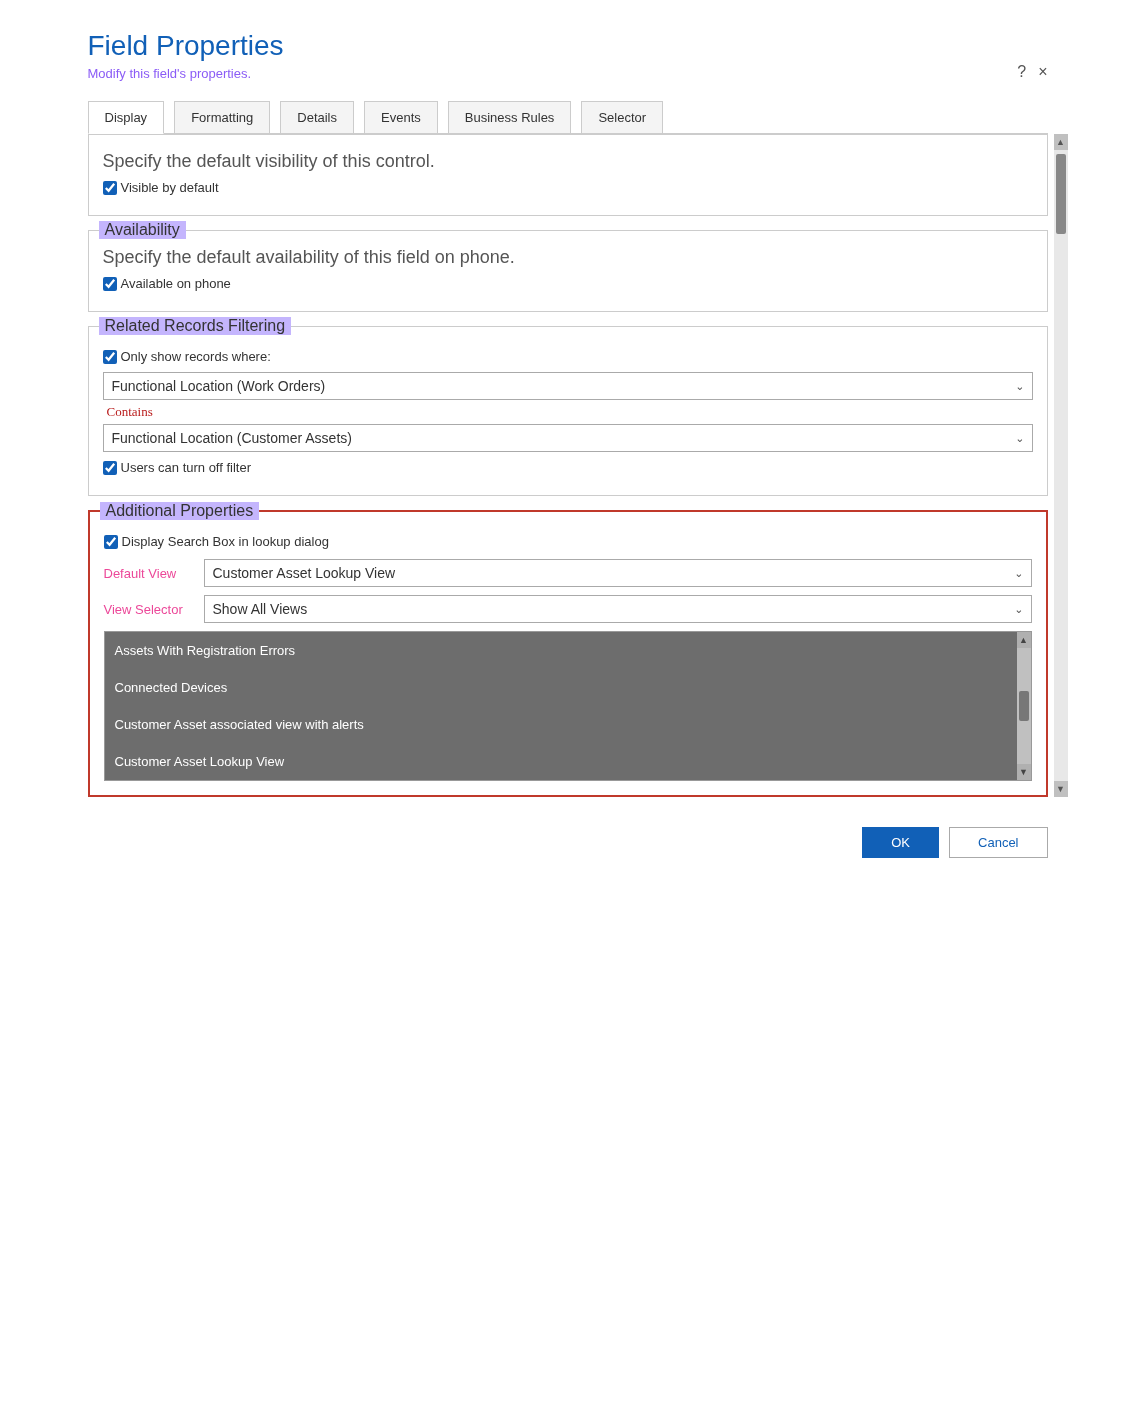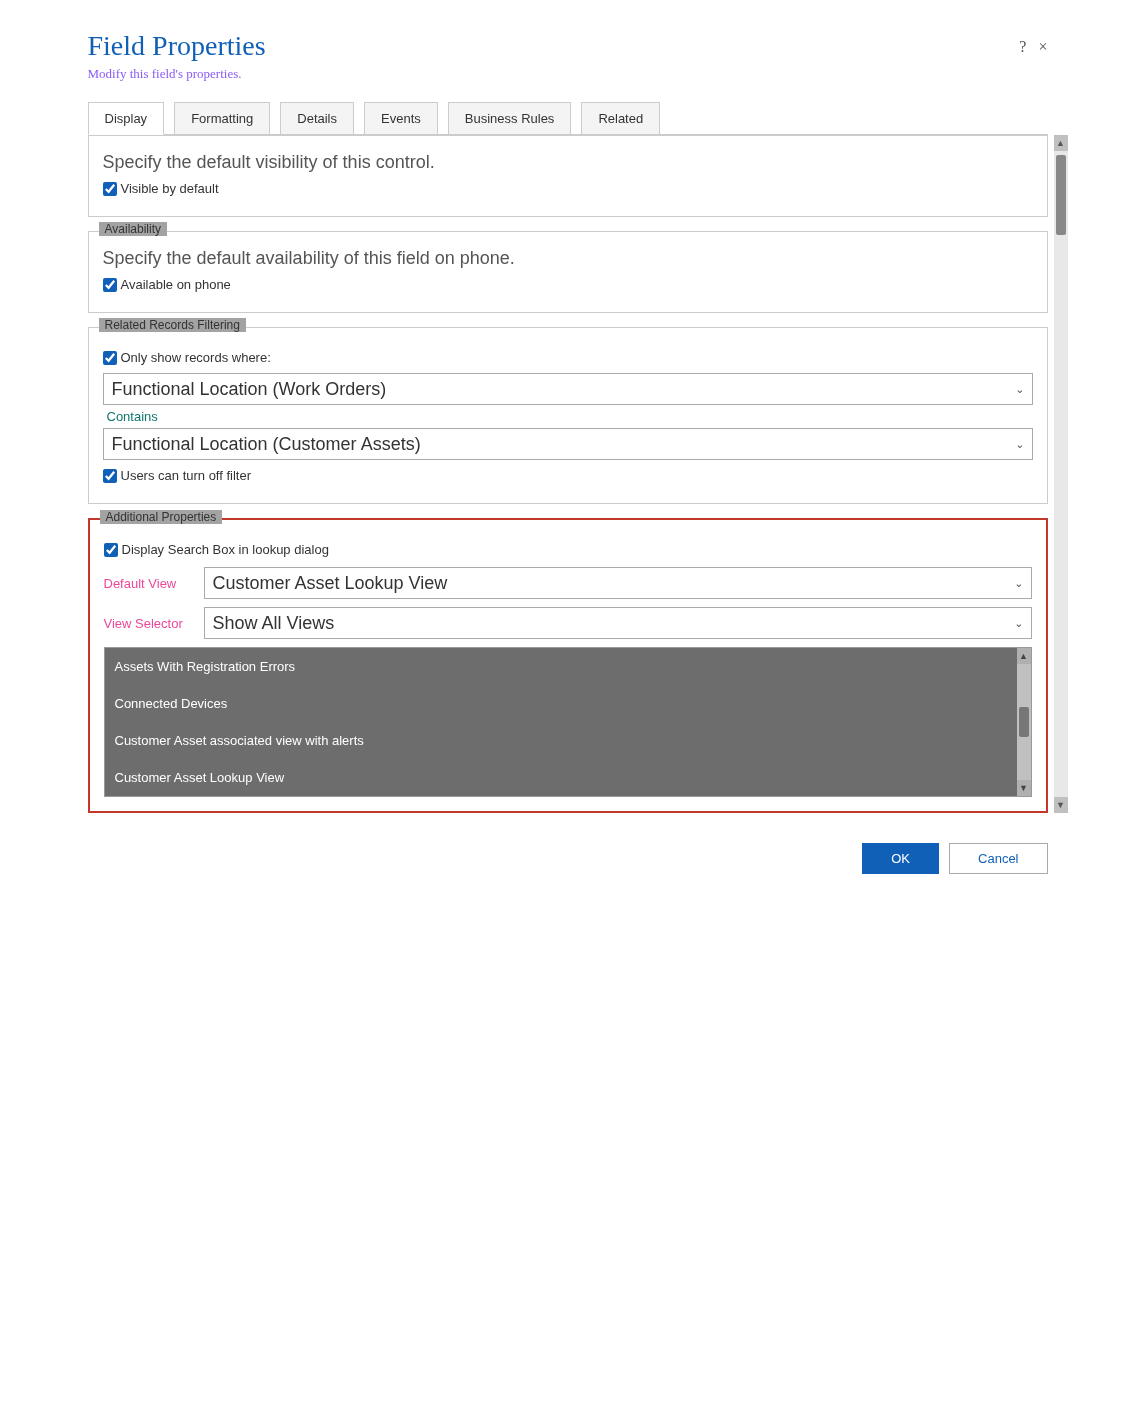--- a/index.html
+++ b/index.html
@@ -13,23 +13,22 @@
     }
     .dialog {
       width: 1000px;
       margin: 0 auto;
       padding: 20px 0 0 0;
       position: relative;
     }
     .dialog-header {
       display: flex;
       justify-content: space-between;
-      align-items: flex-start;
+      align-items: flex-end;
       padding: 10px 20px 0 20px;
-      font-family: Liberation Serif, serif;
     }
     .dialog-title {
       color: #1160B7;
       font-size: 28px;
       font-weight: 400;
     }
     .dialog-subtitle {
       color: #8b5cf6;
       font-size: 13px;
       margin-top: 4px;
@@ -69,23 +68,23 @@
     .section-box {
       border: 1px solid #ccc;
       margin: 14px 0;
       padding: 10px 14px 14px 14px;
       position: relative;
     }
     .section-box.highlighted {
       border: 2px solid #c0392b;
     }
     .section-legend {
-      font-size: 12px;
-      color: #333;
-      background: #a3a3a3;
+      font-size: 16px;
+      color: #333;
+      background: #c4b5fd;
       padding: 0 6px;
       position: absolute;
       top: -10px;
       left: 10px;
     }
     .section-desc {
       font-size: 18px;
       color: #555;
       margin: 6px 0 8px 0;
     }
@@ -117,39 +116,40 @@
     }
     .dropdown-wrap {
       flex: 1;
       position: relative;
     }
     .dropdown-select {
       width: 100%;
       padding: 5px 28px 5px 8px;
       border: 1px solid #aaa;
       background: #fff;
-      font-size: 18px;
+      font-size: 14px;
       appearance: none;
       -webkit-appearance: none;
       cursor: pointer;
       color: #333;
     }
     .dropdown-arrow {
       position: absolute;
       right: 8px;
       top: 50%;
       transform: translateY(-50%);
       pointer-events: none;
       color: #555;
       font-size: 11px;
     }
     .contains-label {
       font-size: 13px;
-      color: #0f766e;
+      color: #b91c1c;
       margin: 4px 0 4px 4px;
+      font-family: Liberation Serif, serif;
     }
     .listbox {
       background: #6d6d6d;
       border: 1px solid #999;
       margin-top: 6px;
       position: relative;
     }
     .listbox-item {
       padding: 11px 10px;
       color: #fff;
@@ -203,21 +203,21 @@
       <span>×</span>
     </div>
   </div>
 
   <div class="tab-bar">
     <div class="tab active"><span>Display</span></div>
     <div class="tab"><span>Formatting</span></div>
     <div class="tab"><span>Details</span></div>
     <div class="tab"><span>Events</span></div>
     <div class="tab"><span>Business Rules</span></div>
-    <div class="tab"><span>Related</span></div>
+    <div class="tab"><span>Selector</span></div>
   </div>
 
   <div style="position: relative; margin: 0 20px;">
 
     <div class="visibility-section">
       <div class="section-desc">Specify the default visibility of this control.</div>
       <div class="checkbox-row">
         <input type="checkbox" id="visibleDefault" checked="" style="">
         <label for="visibleDefault">Visible by default</label>
       </div>

